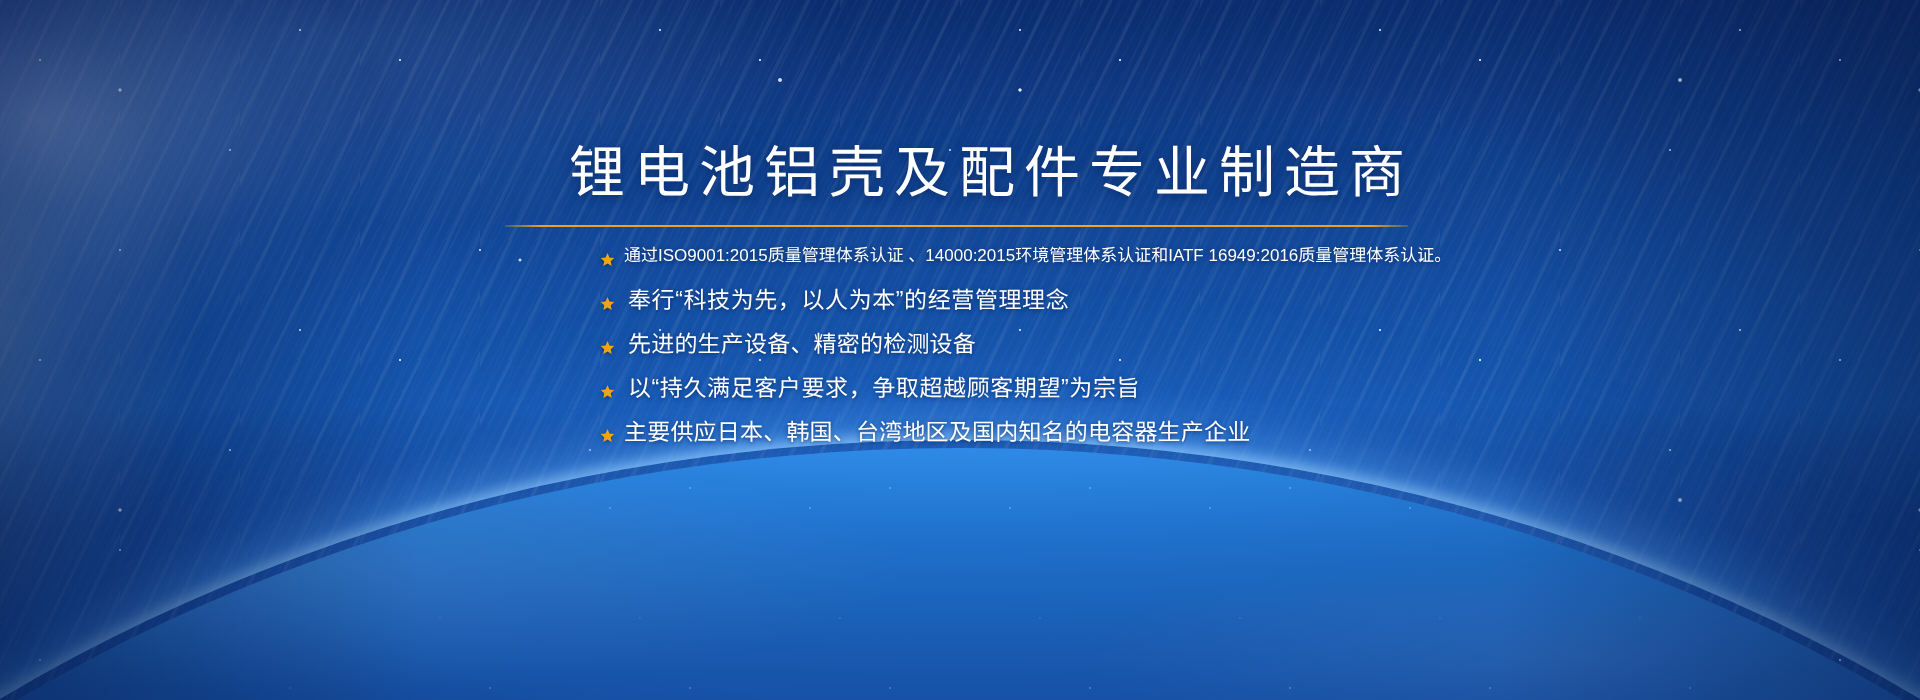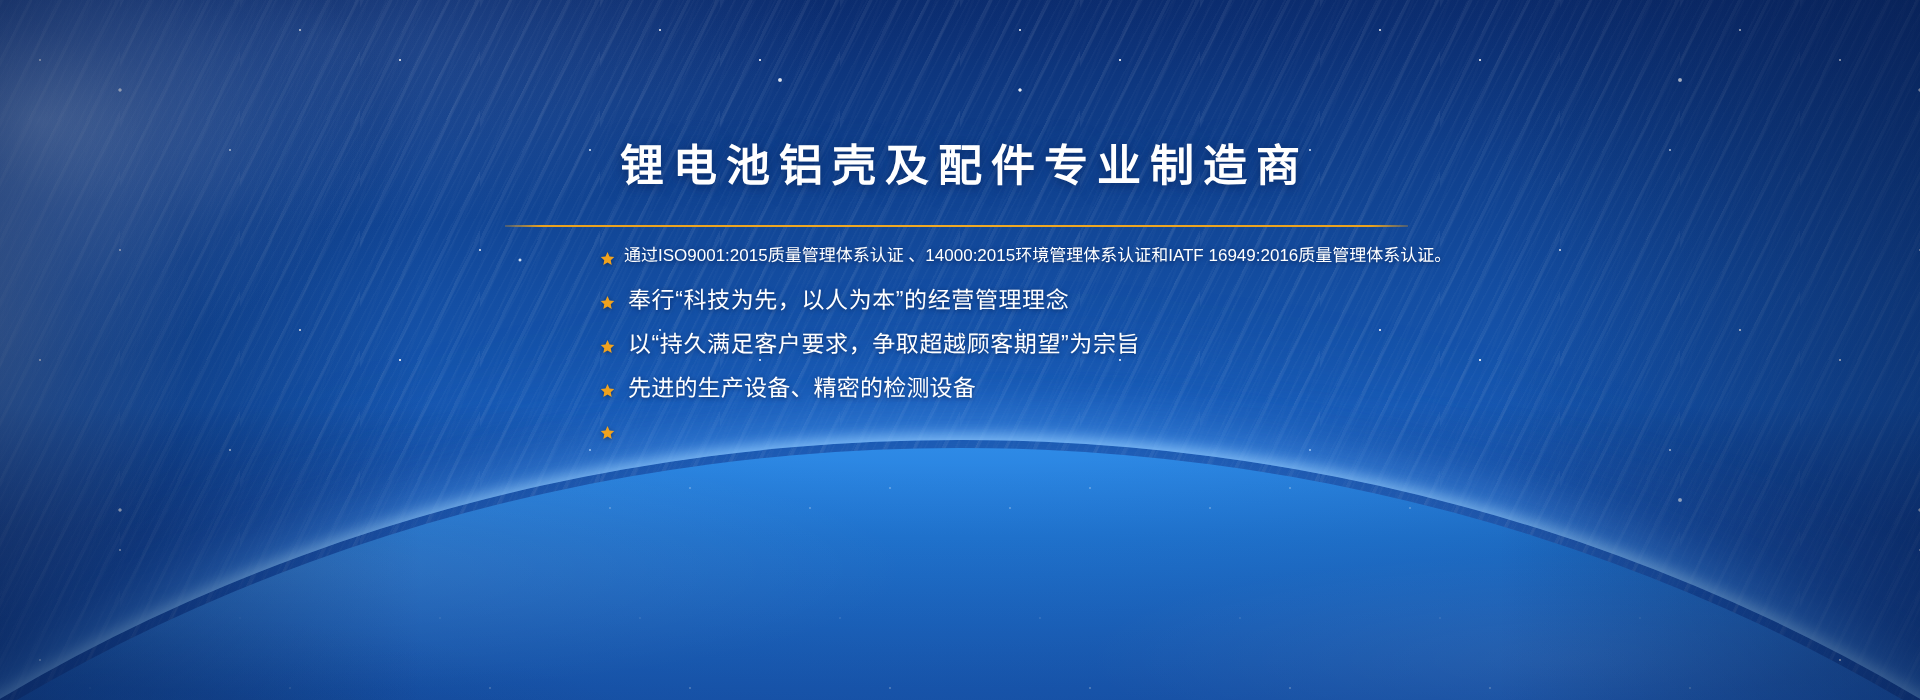--- a/index.html
+++ b/index.html
@@ -147,38 +147,38 @@
 
   
   .content{
     position:absolute;left:0;top:0;width:1920px;height:700px;
     z-index:20;
   }
   .headline{
     position:absolute;left:560px;top:140px;width:800px;
     text-align:center;
     color:#ffffff;
-    font-size:44px;
-    font-weight:bold;
+    font-size:56px;
+    font-weight:normal;
     letter-spacing:9px;
     text-indent:9px;
     line-height:1.18;
     text-shadow:0 2px 10px rgba(4,24,70,.55), 0 0 26px rgba(20,70,150,.45);
     white-space:nowrap;
   }
   .divider{
     position:absolute;left:505px;top:225px;width:903px;height:2px;
     background:linear-gradient(90deg, rgba(233,160,30,.25) 0%, #e9a11f 4%, #f0a925 50%, #e9a11f 96%, rgba(233,160,30,.25) 100%);
   }
 
   .bullets{
     position:absolute;left:600px;top:245px;width:860px;
   }
   .bullet{
-    display:flex;align-items:center;
+    display:flex;align-items:flex-end;
     margin:0 0 22px 0;
     white-space:nowrap;
   }
   .bullet:last-child{margin-bottom:0;}
   .star-icon{
     flex:0 0 auto;
     width:15px;height:15px;margin-top:4px;margin-right:9px;
     display:block;
     filter:drop-shadow(0 1px 2px rgba(0,0,0,.35));
   }
@@ -239,35 +239,36 @@
         <span class="bullet-text">通过ISO9001:2015质量管理体系认证 、14000:2015环境管理体系认证和IATF 16949:2016质量管理体系认证。</span>
       </div>
 
       <div class="bullet b1">
         <svg class="star-icon" viewBox="0 0 24 24" aria-hidden="true">
           <polygon points="12,1.6 15.2,8.6 22.8,9.5 17.2,14.7 18.7,22.2 12,18.5 5.3,22.2 6.8,14.7 1.2,9.5 8.8,8.6" fill="#f0a21e"></polygon>
         </svg>
         <span class="bullet-text">奉行“科技为先，以人为本”的经营管理理念</span>
       </div>
 
+      <div class="bullet b3">
+        <svg class="star-icon" viewBox="0 0 24 24" aria-hidden="true">
+          <polygon points="12,1.6 15.2,8.6 22.8,9.5 17.2,14.7 18.7,22.2 12,18.5 5.3,22.2 6.8,14.7 1.2,9.5 8.8,8.6" fill="#f0a21e"></polygon>
+        </svg>
+        <span class="bullet-text">先进的生产设备、精密的检测设备</span>
+      </div>
+
       <div class="bullet b2">
         <svg class="star-icon" viewBox="0 0 24 24" aria-hidden="true">
           <polygon points="12,1.6 15.2,8.6 22.8,9.5 17.2,14.7 18.7,22.2 12,18.5 5.3,22.2 6.8,14.7 1.2,9.5 8.8,8.6" fill="#f0a21e"></polygon>
         </svg>
         <span class="bullet-text">以“持久满足客户要求，争取超越顾客期望”为宗旨</span>
       </div>
 
-      <div class="bullet b3">
-        <svg class="star-icon" viewBox="0 0 24 24" aria-hidden="true">
-          <polygon points="12,1.6 15.2,8.6 22.8,9.5 17.2,14.7 18.7,22.2 12,18.5 5.3,22.2 6.8,14.7 1.2,9.5 8.8,8.6" fill="#f0a21e"></polygon>
-        </svg>
-        <span class="bullet-text">先进的生产设备、精密的检测设备</span>
-      </div>
-
       <div class="bullet b4">
         <svg class="star-icon" viewBox="0 0 24 24" aria-hidden="true">
           <polygon points="12,1.6 15.2,8.6 22.8,9.5 17.2,14.7 18.7,22.2 12,18.5 5.3,22.2 6.8,14.7 1.2,9.5 8.8,8.6" fill="#f0a21e"></polygon>
         </svg>
+        <span class="bullet-text">主要供应日本、韩国、台湾地区及国内知名的电容器生产企业</span>
       </div>
 
     </div>
   </div>
 </div>
 
 </body></html>

